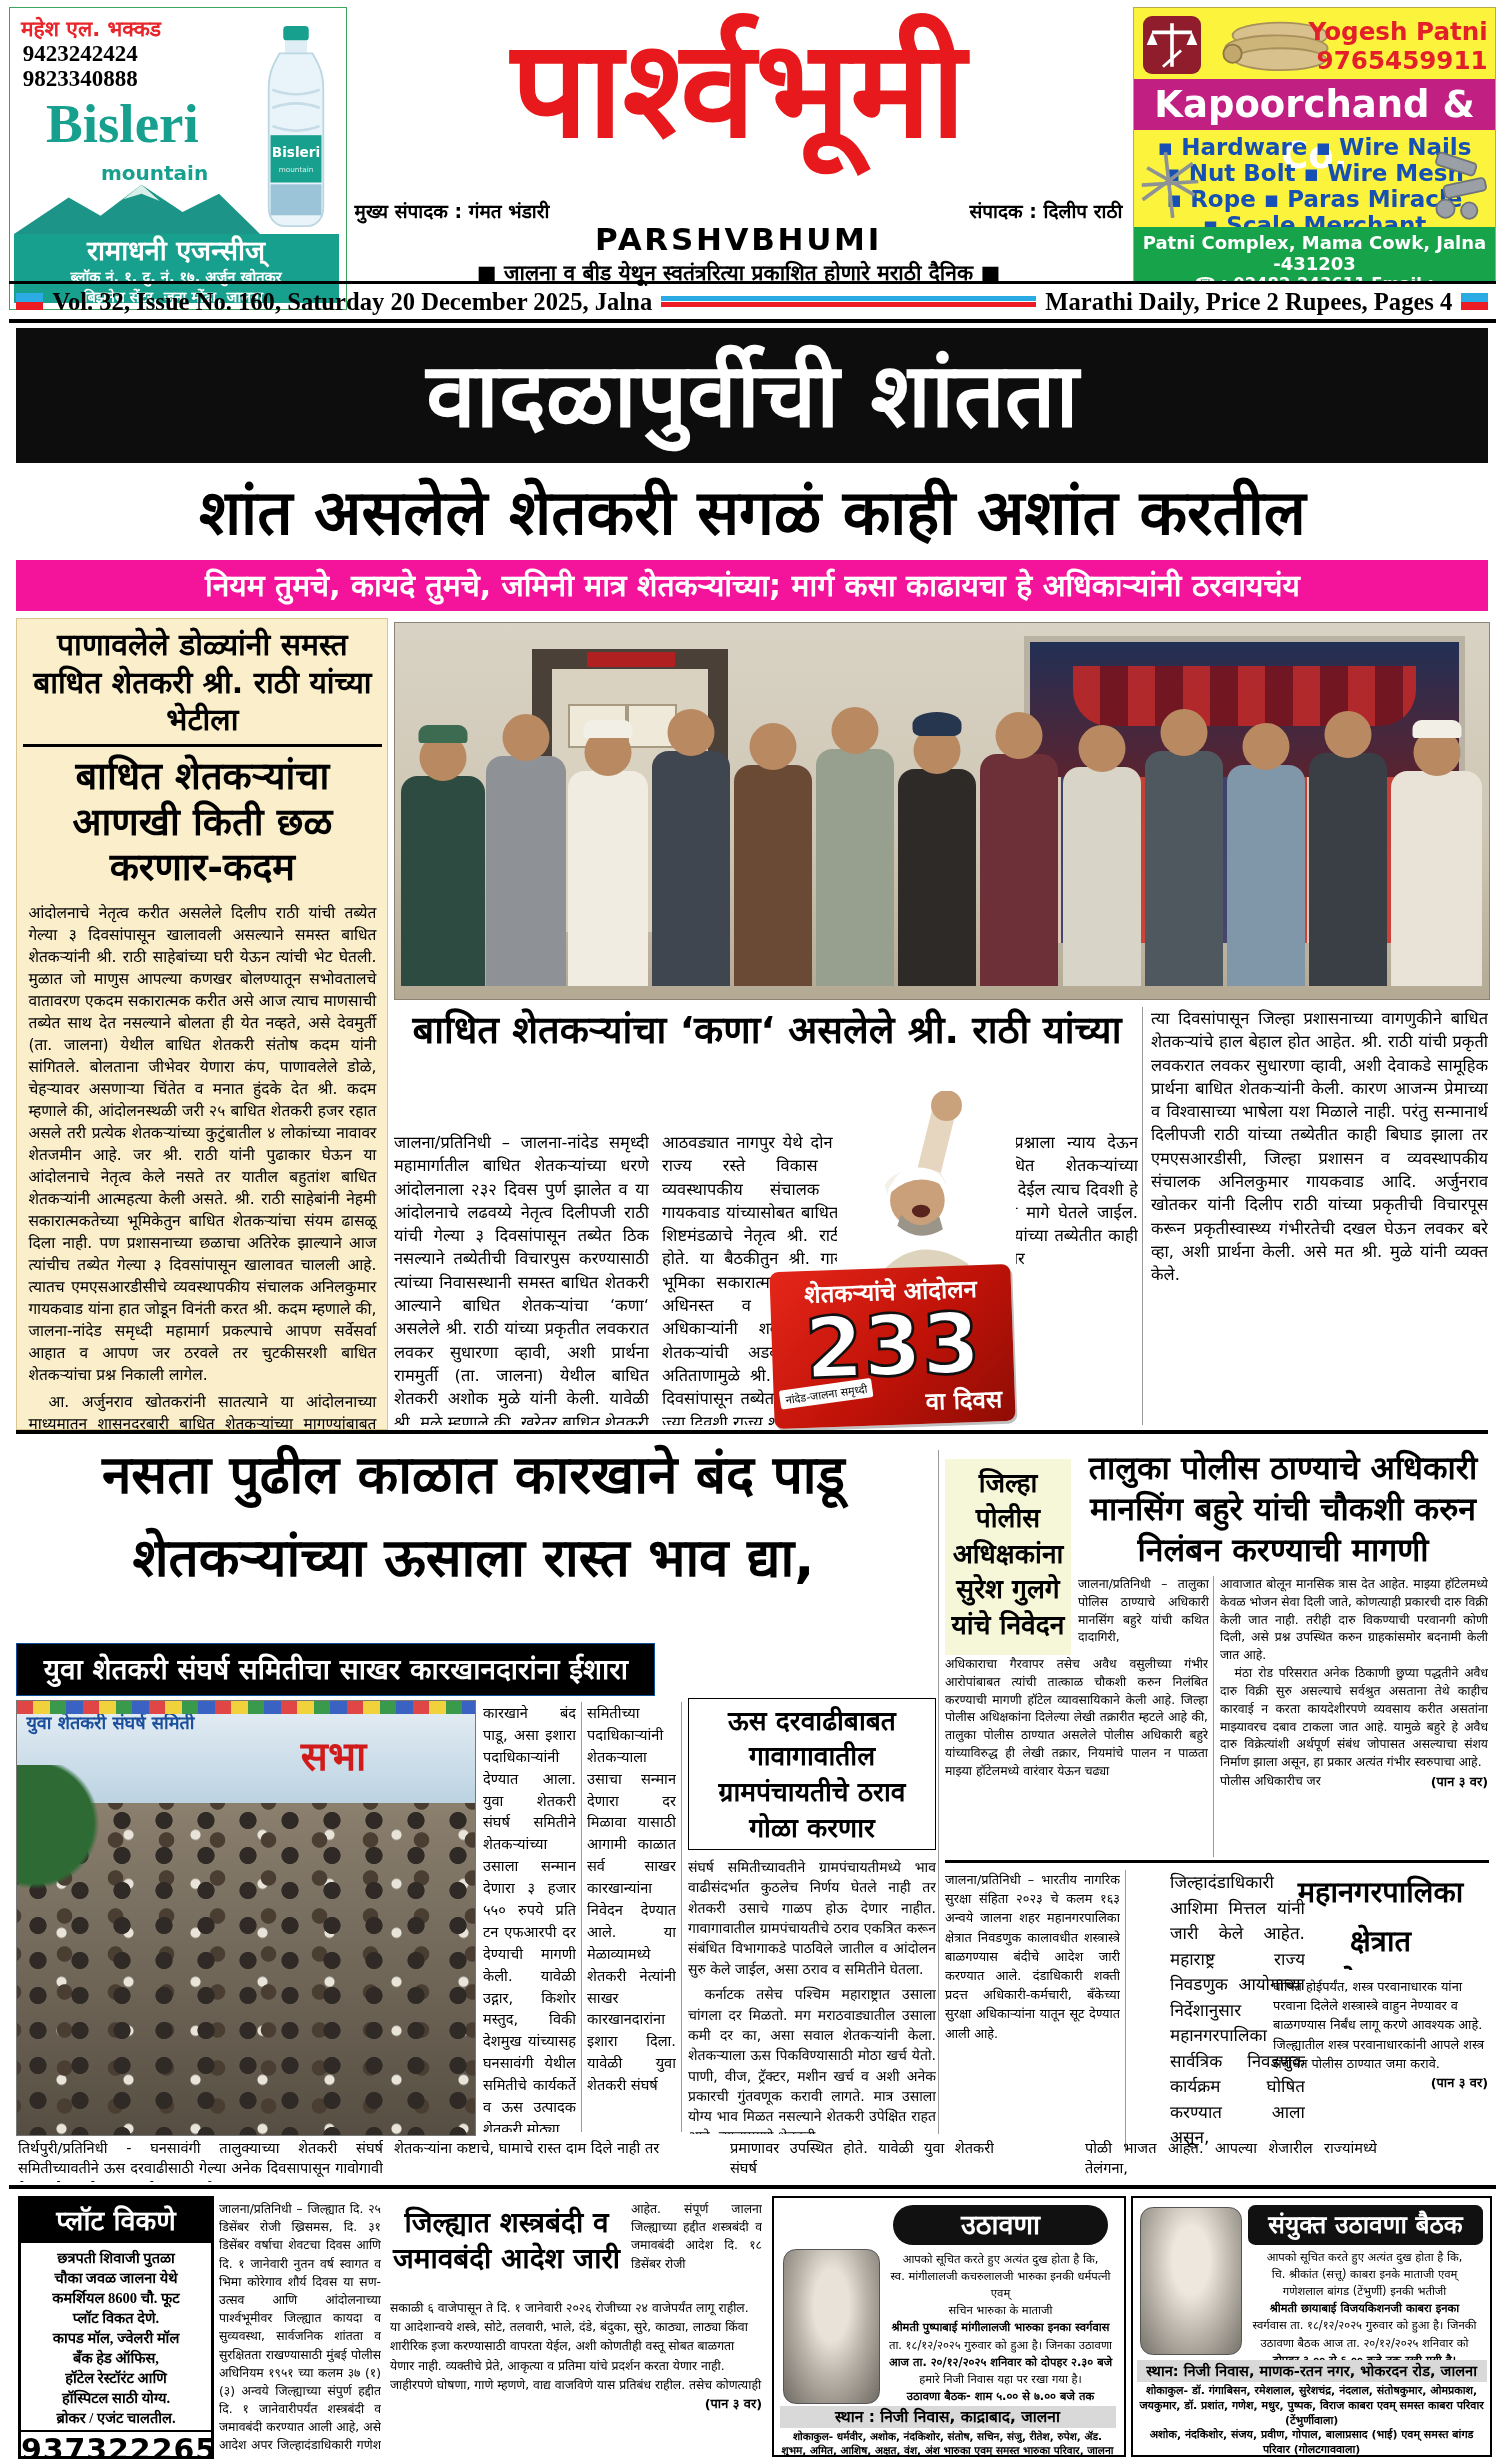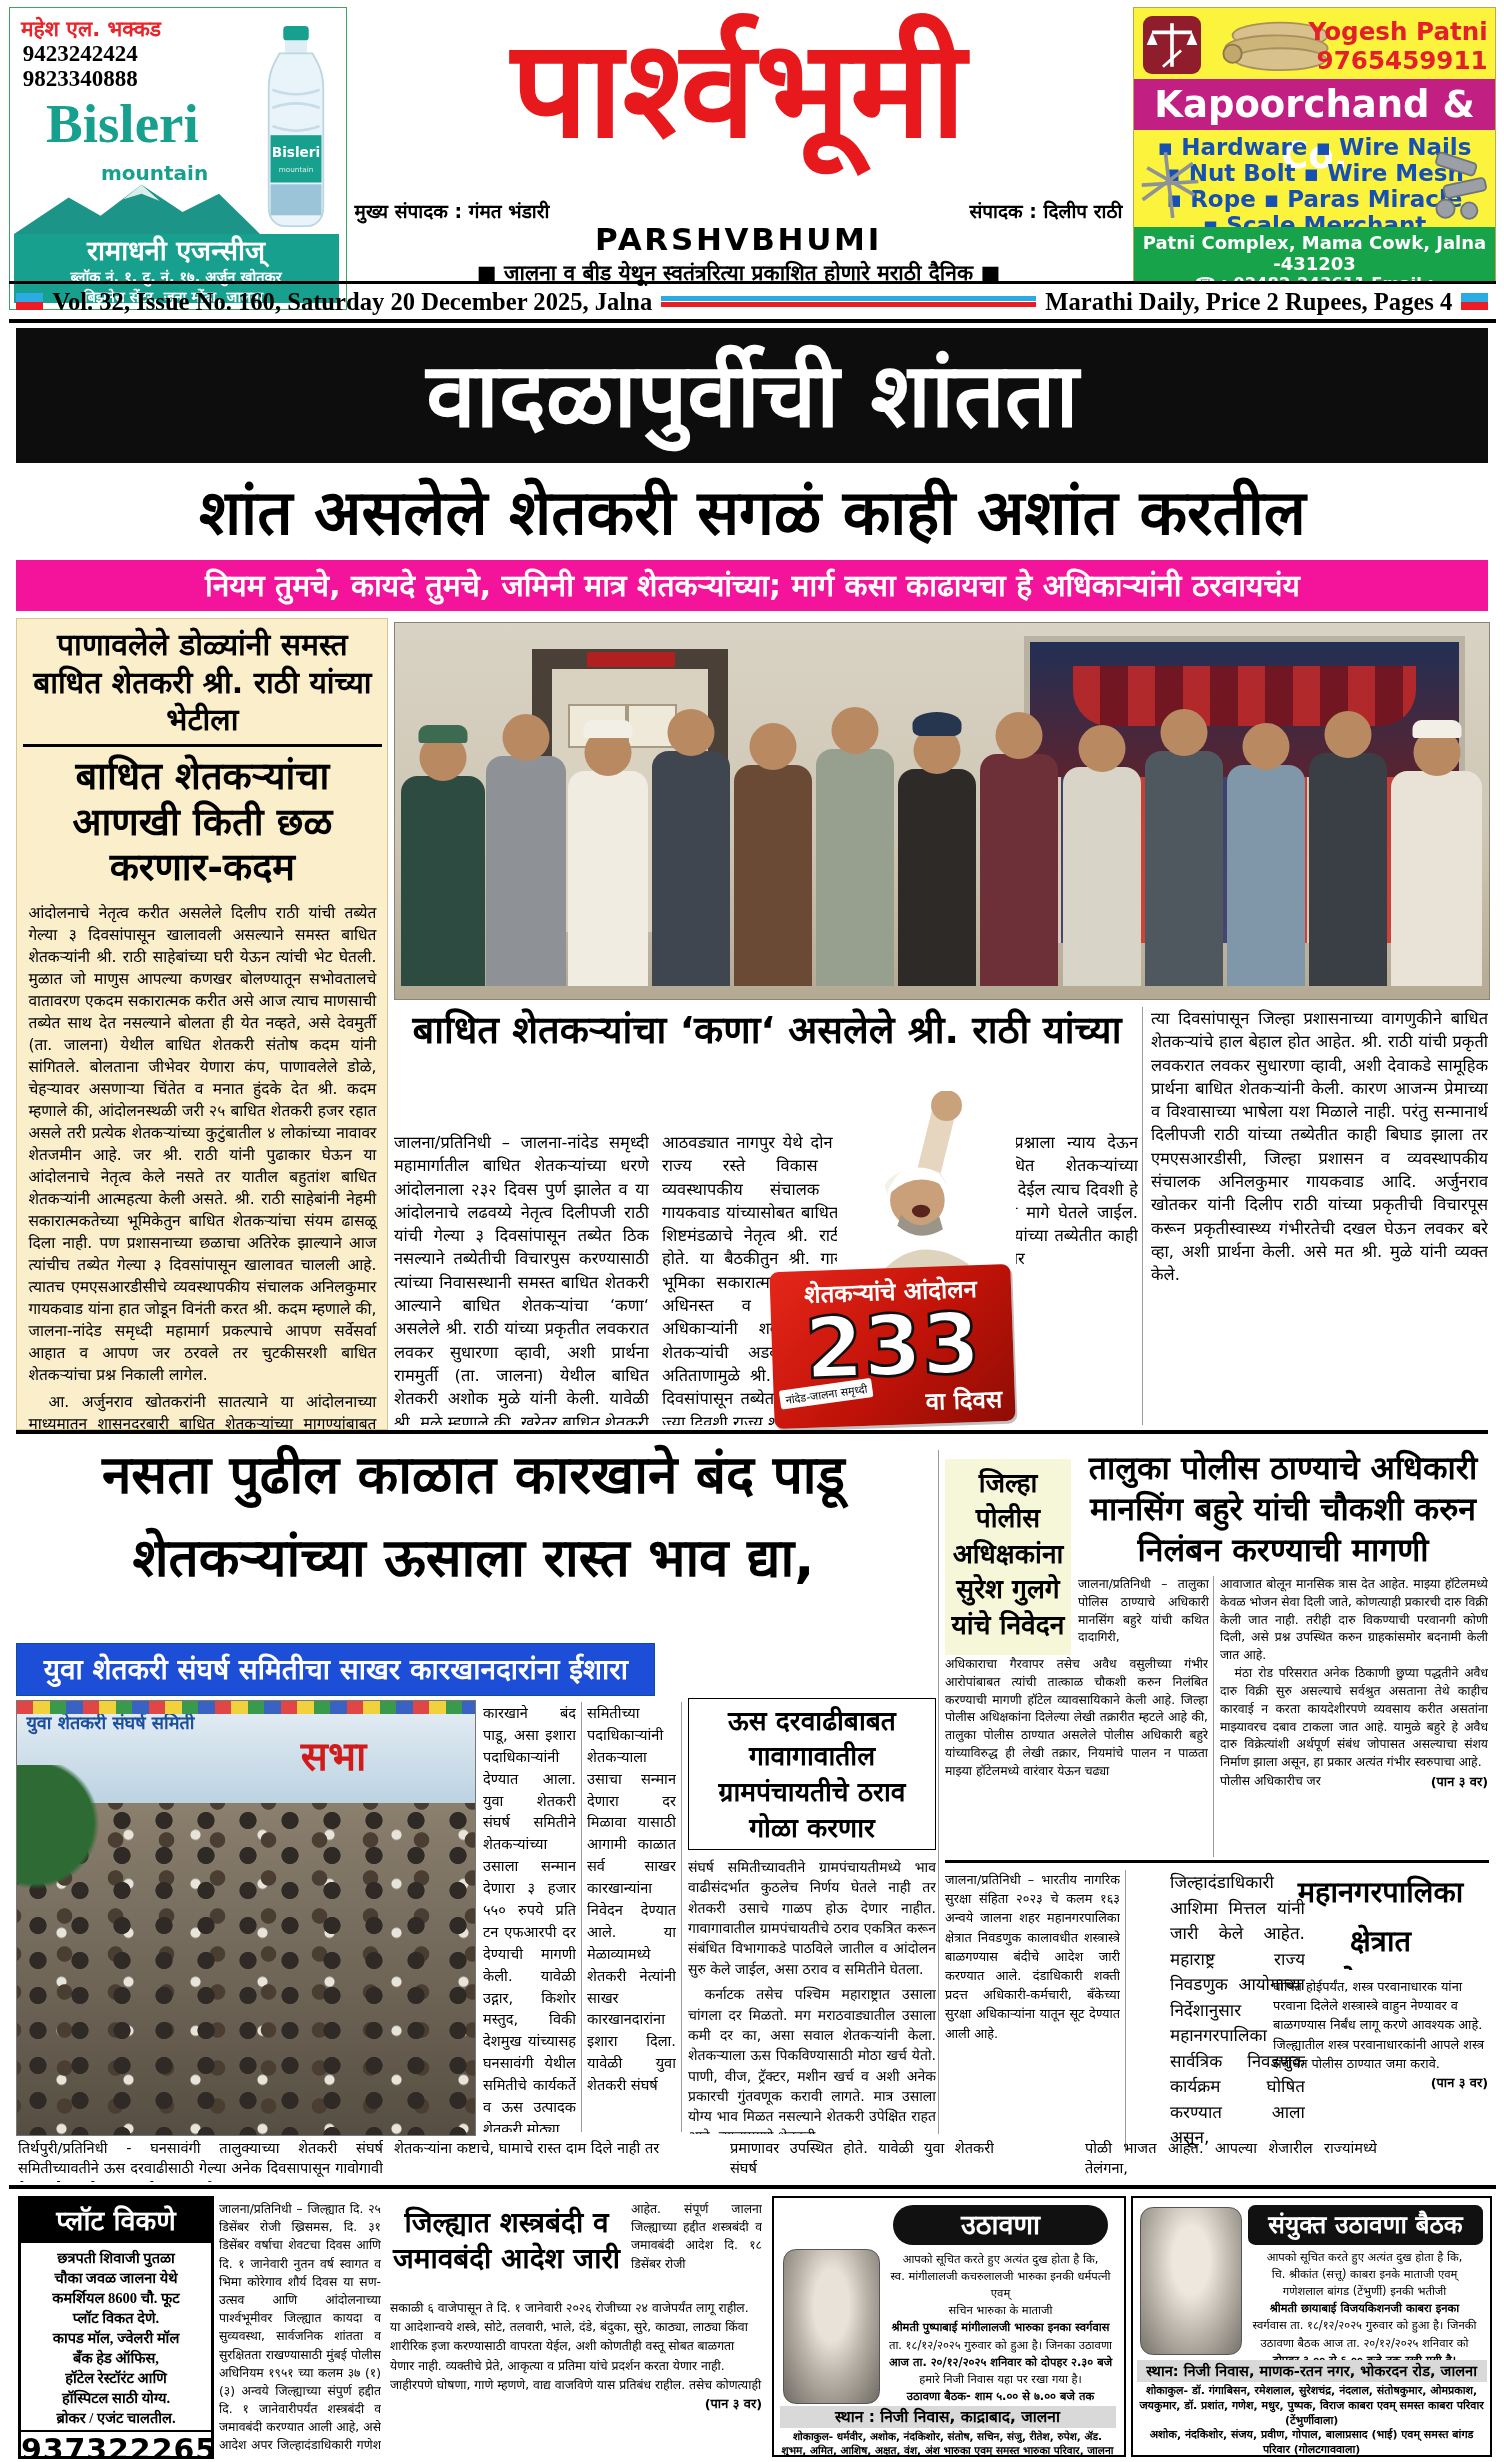--- a/index.html
+++ b/index.html
@@ -227,21 +227,21 @@
     <div class="b" style="font-size:24px;position:absolute;right:12.8px;bottom:7.3px;">वा दिवस</div>
     <div style="position:absolute;left:5.5px;bottom:24px;background:#fff;color:#000;font-size:11px;padding:1.8px 5.5px;border-radius:2.7px;transform:rotate(-6deg);">नांदेड-जालना समृध्दी</div>
   </div>
 
   <div class="rule" style="left:16.4px;top:1430px;width:1472px;height:3.6px;"></div>
 
   <div class="abs ctr clip" style="left:16.4px;top:1441px;width:914px;height:199px;">
     <div class="b" style="font-size:53px;line-height:1.3;">नसता पुढील काळात कारखाने बंद पाडू</div>
     <div class="b" style="font-size:53px;line-height:1.8;">शेतकऱ्यांच्या ऊसाला रास्त भाव द्या,</div>
   </div>
-  <div class="abs ctr clip b" style="left:16.4px;top:1643px;width:637px;height:51px;background:#1d4ed8;color:#fff;font-size:28px;line-height:51px;border:1.8px solid #0d4e9b;">युवा शेतकरी संघर्ष समितीचा साखर कारखानदारांना ईशारा</div>
+  <div class="abs ctr clip b" style="left:16.4px;top:1643px;width:637px;height:51px;background:#000000;color:#fff;font-size:28px;line-height:51px;border:1.8px solid #0d4e9b;">युवा शेतकरी संघर्ष समितीचा साखर कारखानदारांना ईशारा</div>
 
   <div class="abs clip" style="left:16.4px;top:1700px;width:458px;height:434px;border:0.9px solid #777;
               background:linear-gradient(180deg,#9c8f79 0%,#7c7263 45%,#564e42 100%);">
     <div class="abs" style="left:0;top:0;width:100%;height:102px;background:linear-gradient(180deg,#e6eef5 0%,#bcd3e2 100%);">
       <div class="b" style="position:absolute;left:9px;top:9px;font-size:18px;color:#1b4f9c;">युवा शेतकरी संघर्ष समिती</div>
       <div class="b" style="position:absolute;right:109px;top:25.5px;font-size:40px;color:#d11a1a;">सभा</div>
       <div class="abs" style="left:0;top:0;width:100%;height:12.8px;background:repeating-linear-gradient(90deg,#e04646 0 16.4px,#f2d23c 16.4px 33px,#3a9a4c 33px 49px,#3a62c2 49px 66px);"></div>
     </div>
     <div class="abs" style="left:0;top:102px;width:100%;height:332px;
          background-image:radial-gradient(circle,#2f2a26 8.2px,transparent 9px),radial-gradient(circle,#4a3e33 7.3px,transparent 8.2px),radial-gradient(circle,#e8e4da 4.6px,transparent 5.5px);

